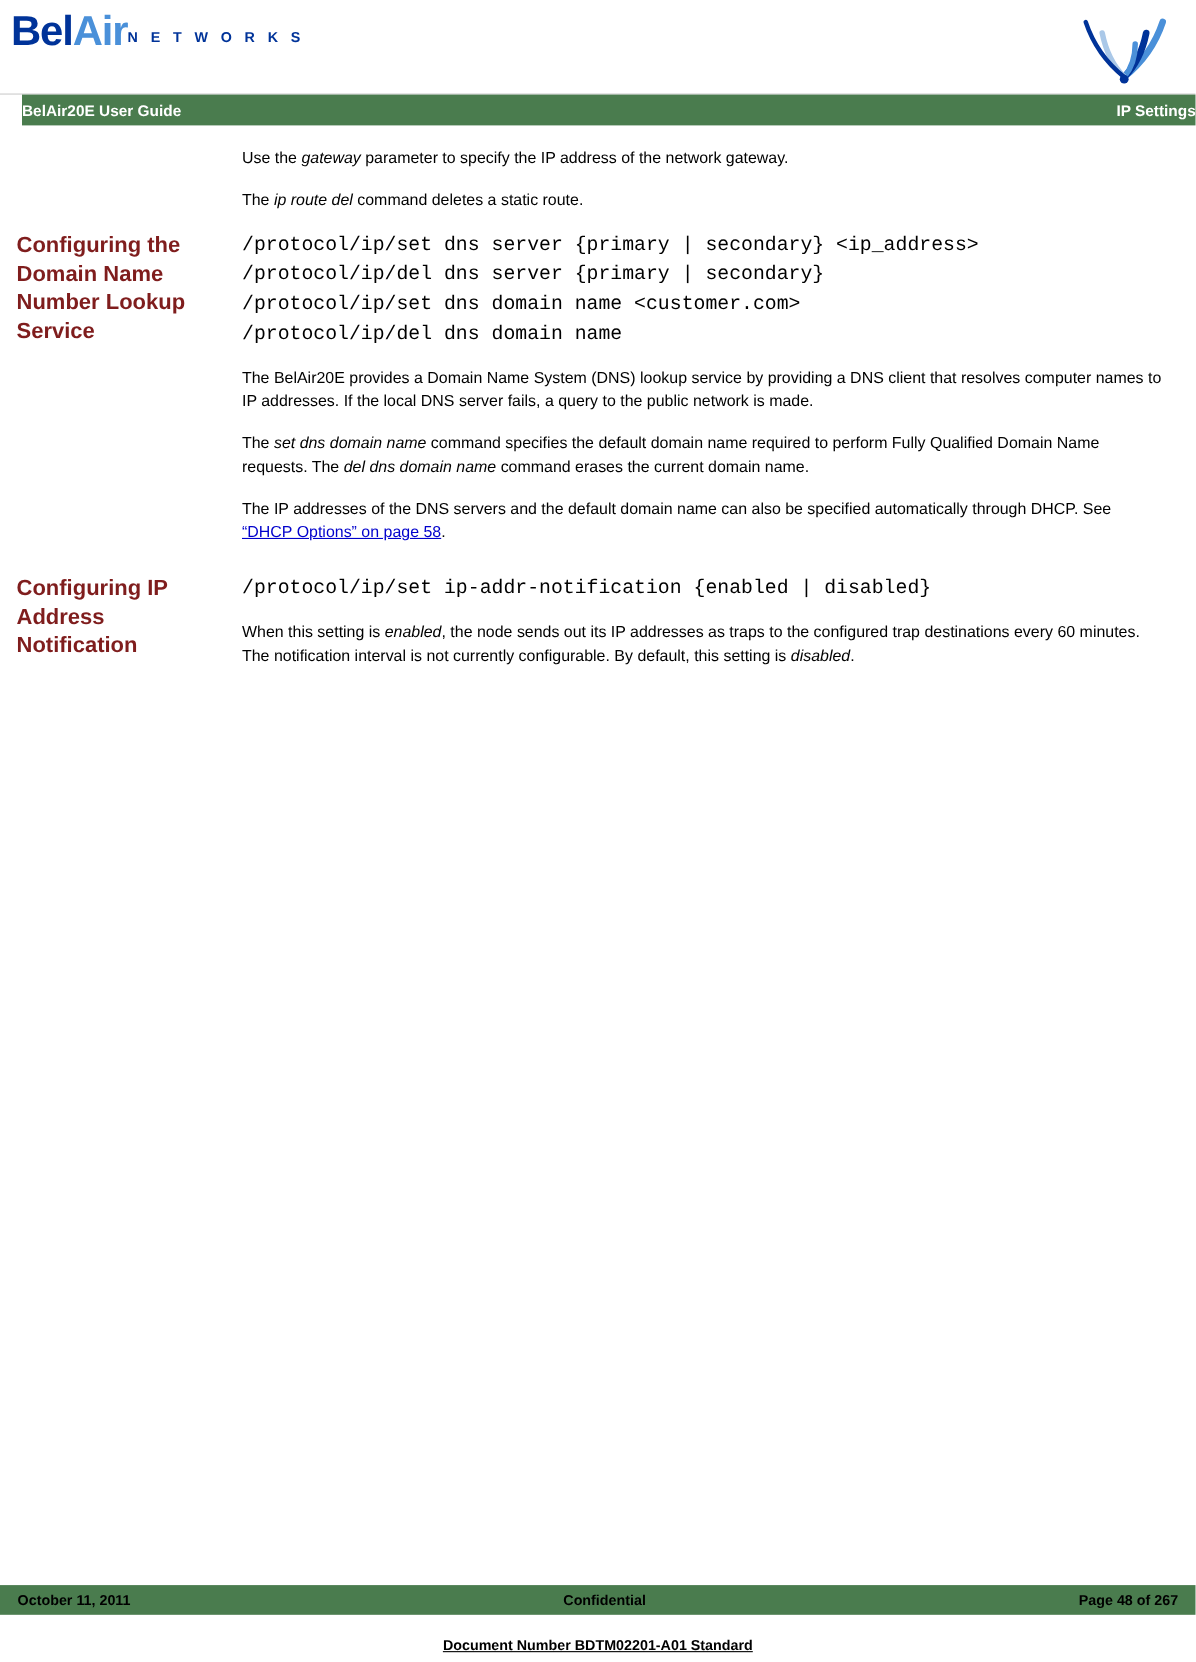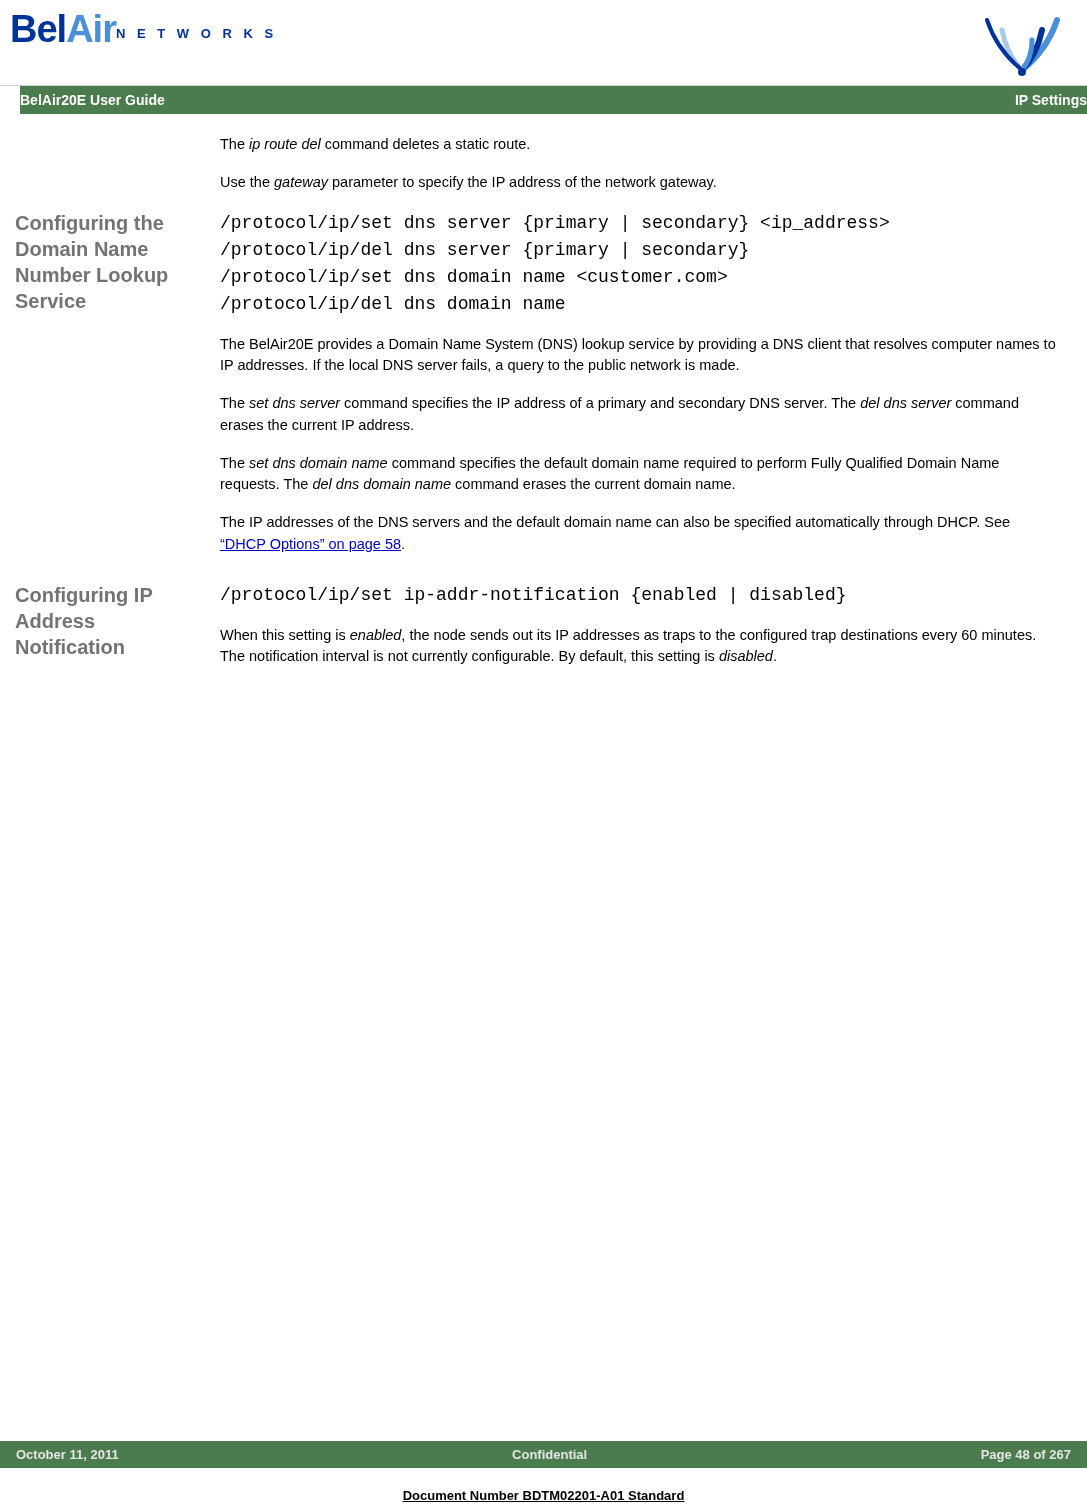--- a/index.html
+++ b/index.html
@@ -66,21 +66,21 @@
     }
     .sidebar {
       width: 210px;
       min-width: 210px;
       padding: 0 10px 0 15px;
       flex-shrink: 0;
     }
     .sidebar-heading {
       font-size: 20px;
       font-weight: bold;
-      color: #737373;
+      color: #7f1d1d;
       line-height: 1.3;
       margin-bottom: 8px;
     }
 
     .main-content {
       flex: 1;
       padding: 0 30px 0 10px;
     }
 
     .para {
@@ -118,21 +118,21 @@
       bottom: 0;
       left: 0;
       right: 0;
     }
     .footer-bar {
       background: #4a7c4e;
       display: flex;
       justify-content: space-between;
       align-items: flex-start;
       padding: 6px 16px;
-      color: #e5e5e5;
+      color: #000000;
       font-size: 13px;
       font-weight: bold;
     }
     .footer-doc {
       text-align: center;
       padding: 20px 0 8px 0;
       font-size: 13px;
       font-weight: bold;
       text-decoration: underline;
       color: #000;
@@ -171,47 +171,44 @@
   <span class="section">IP Settings</span>
 </div>
 
 <div class="content-area">
 
   <div style="display:flex; width:100%; flex-direction:column;">
     <div style="display:flex;">
       <div style="width:210px; min-width:210px;"></div>
       <div class="main-content">
         <p class="para">
+          Use the <em class="italic">gateway</em> parameter to specify the IP address of the network gateway.
+        </p>
+        <p class="para">
           The <em class="italic">ip route del</em> command deletes a static route.
-        </p>
-        <p class="para">
-          Use the <em class="italic">gateway</em> parameter to specify the IP address of the network gateway.
         </p>
       </div>
     </div>
 
     <div class="section-block">
       <div class="sidebar">
         <div class="sidebar-heading">
           <span>Configuring the</span><br>
           <span>Domain Name</span><br>
           <span>Number Lookup</span><br>
           <span>Service</span>
         </div>
       </div>
       <div class="main-content">
         <div class="code-block">/protocol/ip/set dns server {primary | secondary} &lt;ip_address&gt;
 /protocol/ip/del dns server {primary | secondary}
 /protocol/ip/set dns domain name &lt;customer.com&gt;
 /protocol/ip/del dns domain name</div>
         <p class="para">The BelAir20E provides a Domain Name System (DNS) lookup service by providing a DNS client that resolves computer names to IP addresses. If the local DNS server fails, a query to the public network is made.</p>
         <p class="para">
-          The <em class="italic">set dns server</em> command specifies the IP address of a primary and secondary DNS server. The <em class="italic">del dns server</em> command erases the current IP address.
-        </p>
-        <p class="para">
           The <em class="italic">set dns domain name</em> command specifies the default domain name required to perform Fully Qualified Domain Name requests. The <em class="italic">del dns domain name</em> command erases the current domain name.
         </p>
         <p class="para">
           The IP addresses of the DNS servers and the default domain name can also be specified automatically through DHCP. See <a class="link" href="#">“DHCP Options” on page 58</a>.
         </p>
       </div>
     </div>
 
     <div class="section-block">
       <div class="sidebar">

